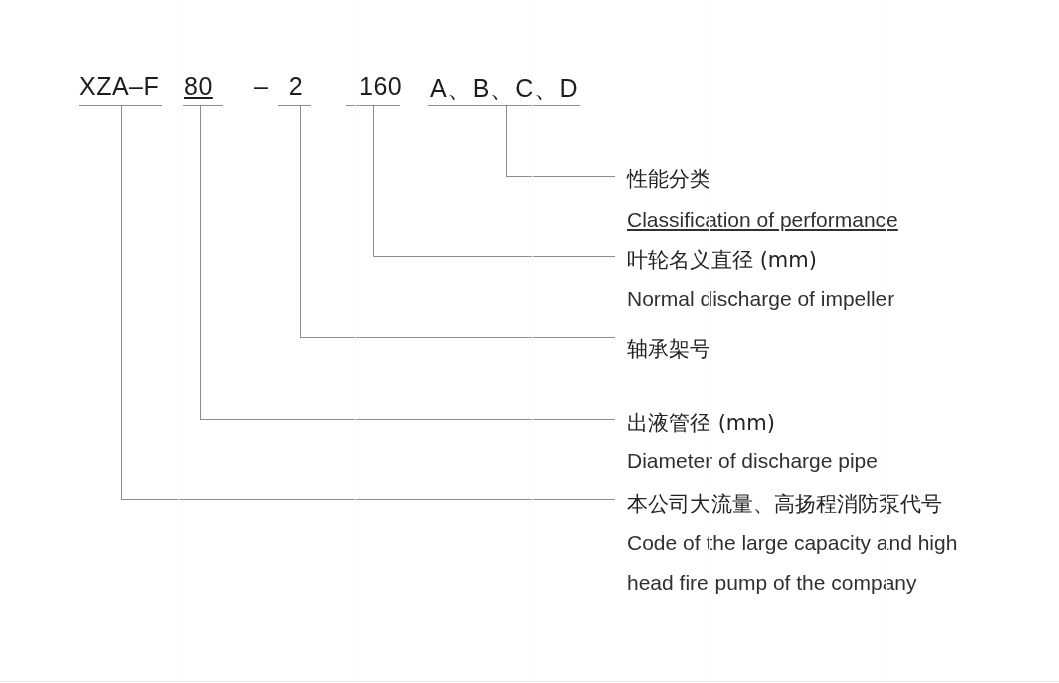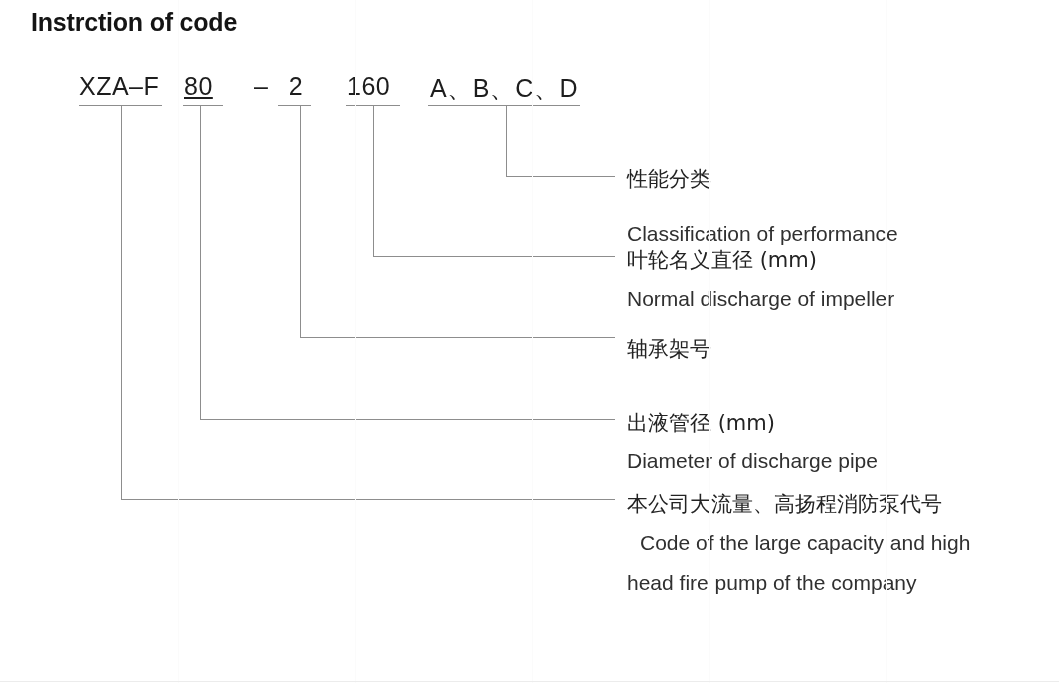--- a/index.html
+++ b/index.html
@@ -33,21 +33,21 @@
     position: absolute;
     top: 72px;
     font-size: 25px;
     color: #1d1d1d;
     white-space: nowrap;
     letter-spacing: 0.5px;
   }
   #seg-0 { left: 79px; }
   #seg-1 { left: 184px; text-decoration: underline; }
   #seg-2 { left: 254px; letter-spacing: 7px; }
-  #seg-3 { left: 347px; }
+  #seg-3 { left: 359px; }
   #seg-4 { left: 430px; letter-spacing: 0.5px; }
 
   
   .hline {
     position: absolute;
     height: 0;
     border-top: 1.4px solid #8d8d8d;
   }
   .vline {
     position: absolute;
@@ -88,21 +88,20 @@
     width: 1059px;
     height: 0;
     border-top: 1px solid #ececec;
   }
 </style>
 </head>
 <body>
 
 <div id="page">
 
-  <div id="title">Instrction of code</div>
 
   <div class="code-seg" id="seg-0">XZA–F</div>
   <div class="code-seg" id="seg-1">80</div>
   <div class="code-seg" id="seg-2">– 2</div>
   <div class="code-seg" id="seg-3">160</div>
   <div class="code-seg" id="seg-4">A、B、C、D</div>
 
   <div class="hline" style="left:79px;  top:105px; width:83px;"></div>
   <div class="hline" style="left:183px; top:105px; width:40px;"></div>
   <div class="hline" style="left:278px; top:105px; width:33px;"></div>
@@ -118,28 +117,28 @@
   <div class="vline" style="left:300px; top:105px; height:232px;"></div>
   <div class="hline" style="left:300px; top:337px; width:315px;"></div>
 
   <div class="vline" style="left:200px; top:105px; height:314px;"></div>
   <div class="hline" style="left:200px; top:419px; width:415px;"></div>
 
   <div class="vline" style="left:121px; top:105px; height:394px;"></div>
   <div class="hline" style="left:121px; top:499px; width:494px;"></div>
 
   <div class="desc-line cjk" style="top:165px;">性能分类</div>
-  <div class="desc-line latin" style="top:222px;">Classification of performance</div>
+  <div class="desc-line latin" style="top:208px;text-decoration:underline;">Classification of performance</div>
   <div class="desc-line cjk" style="top:246px;">叶轮名义直径 (mm)</div>
   <div class="desc-line latin" style="top:287px;">Normal discharge of impeller</div>
   <div class="desc-line cjk" style="top:335px;">轴承架号</div>
   <div class="desc-line cjk" style="top:409px;">出液管径 (mm)</div>
   <div class="desc-line latin" style="top:449px;">Diameter of discharge pipe</div>
   <div class="desc-line cjk" style="top:490px;">本公司大流量、高扬程消防泵代号</div>
-  <div class="desc-line latin" style="top:531px;margin-left:13px;">Code of the large capacity and high</div>
+  <div class="desc-line latin" style="top:531px;">Code of the large capacity and high</div>
   <div class="desc-line latin" style="top:571px;">head fire pump of the company</div>
 
   <div class="seam" style="left:178px;"></div>
   <div class="seam" style="left:355px;"></div>
   <div class="seam" style="left:532px;"></div>
   <div class="seam" style="left:709px;"></div>
   <div class="seam" style="left:886px;"></div>
   <div id="bottom-rule"></div>
 
 </div>

